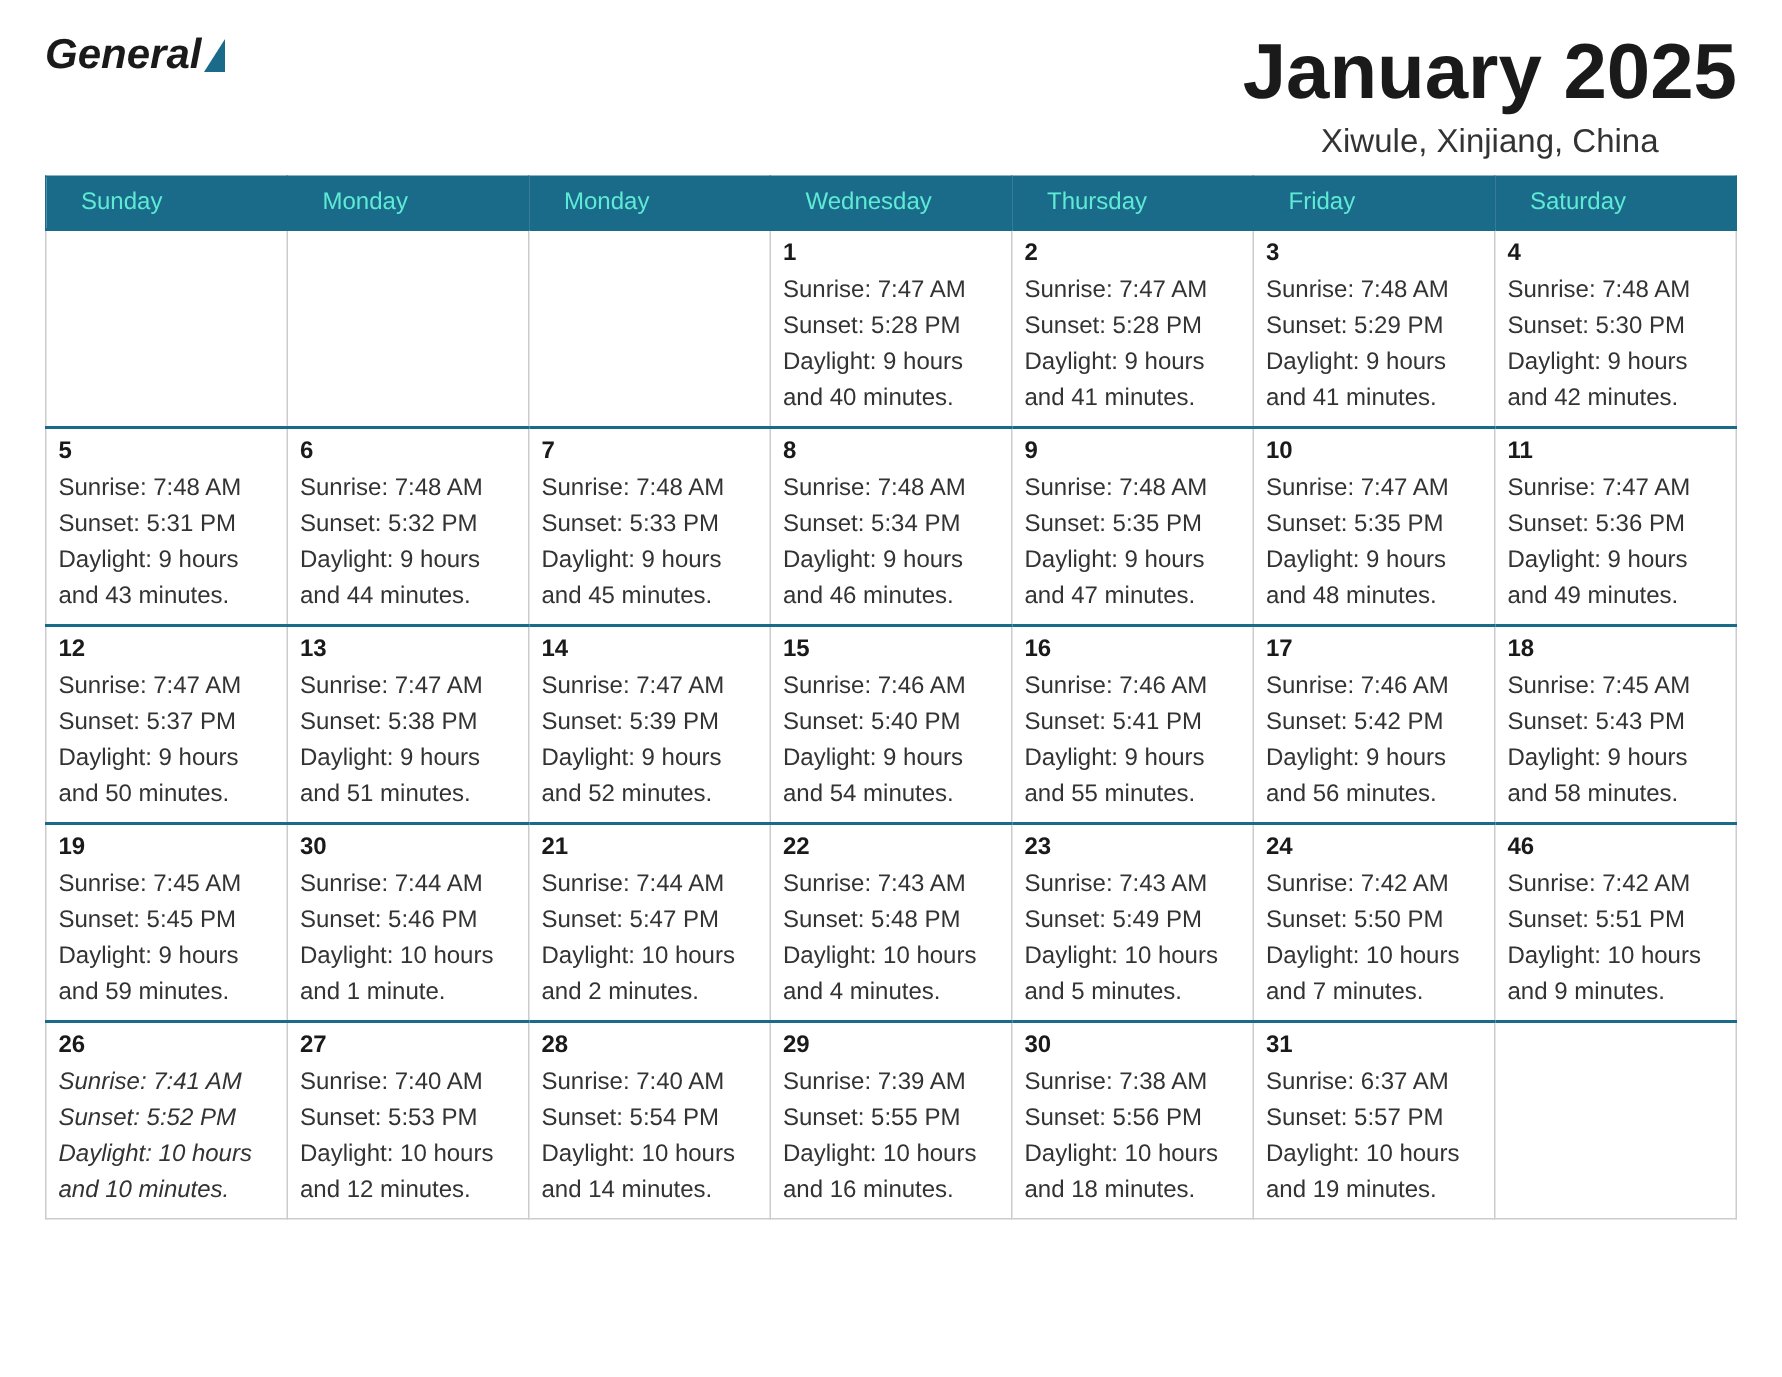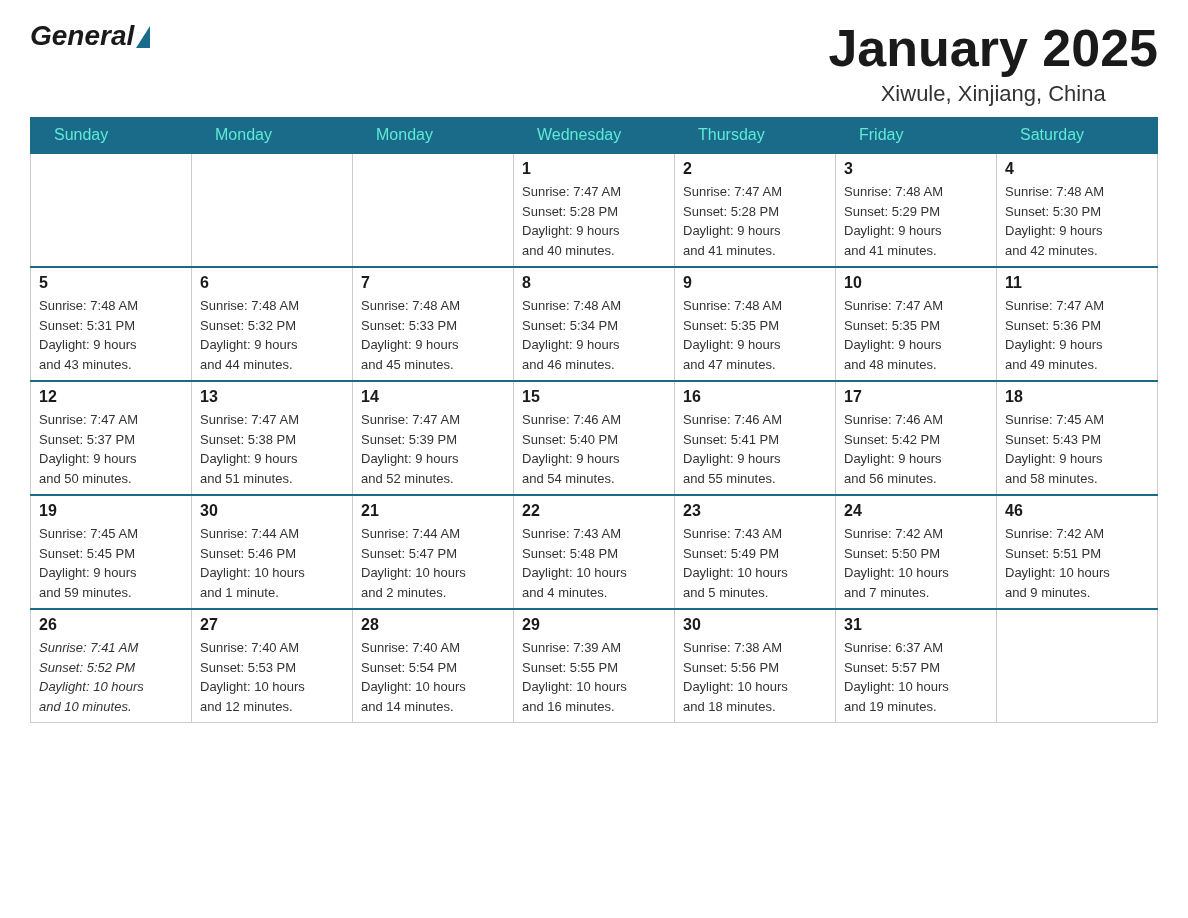--- a/index.html
+++ b/index.html
@@ -90,21 +90,21 @@
       border-top: 2px solid #1a6b8a;
     }
     .day-number {
       font-size: 16px;
       font-weight: bold;
       color: #1a1a1a;
       display: block;
       margin-bottom: 4px;
     }
     .day-info {
-      font-size: 13px;
+      font-size: 16px;
       color: #333;
       line-height: 1.5;
     }
     .empty-cell {
       background: #fff;
     }
   </style>
 </head>
 <body>
 

